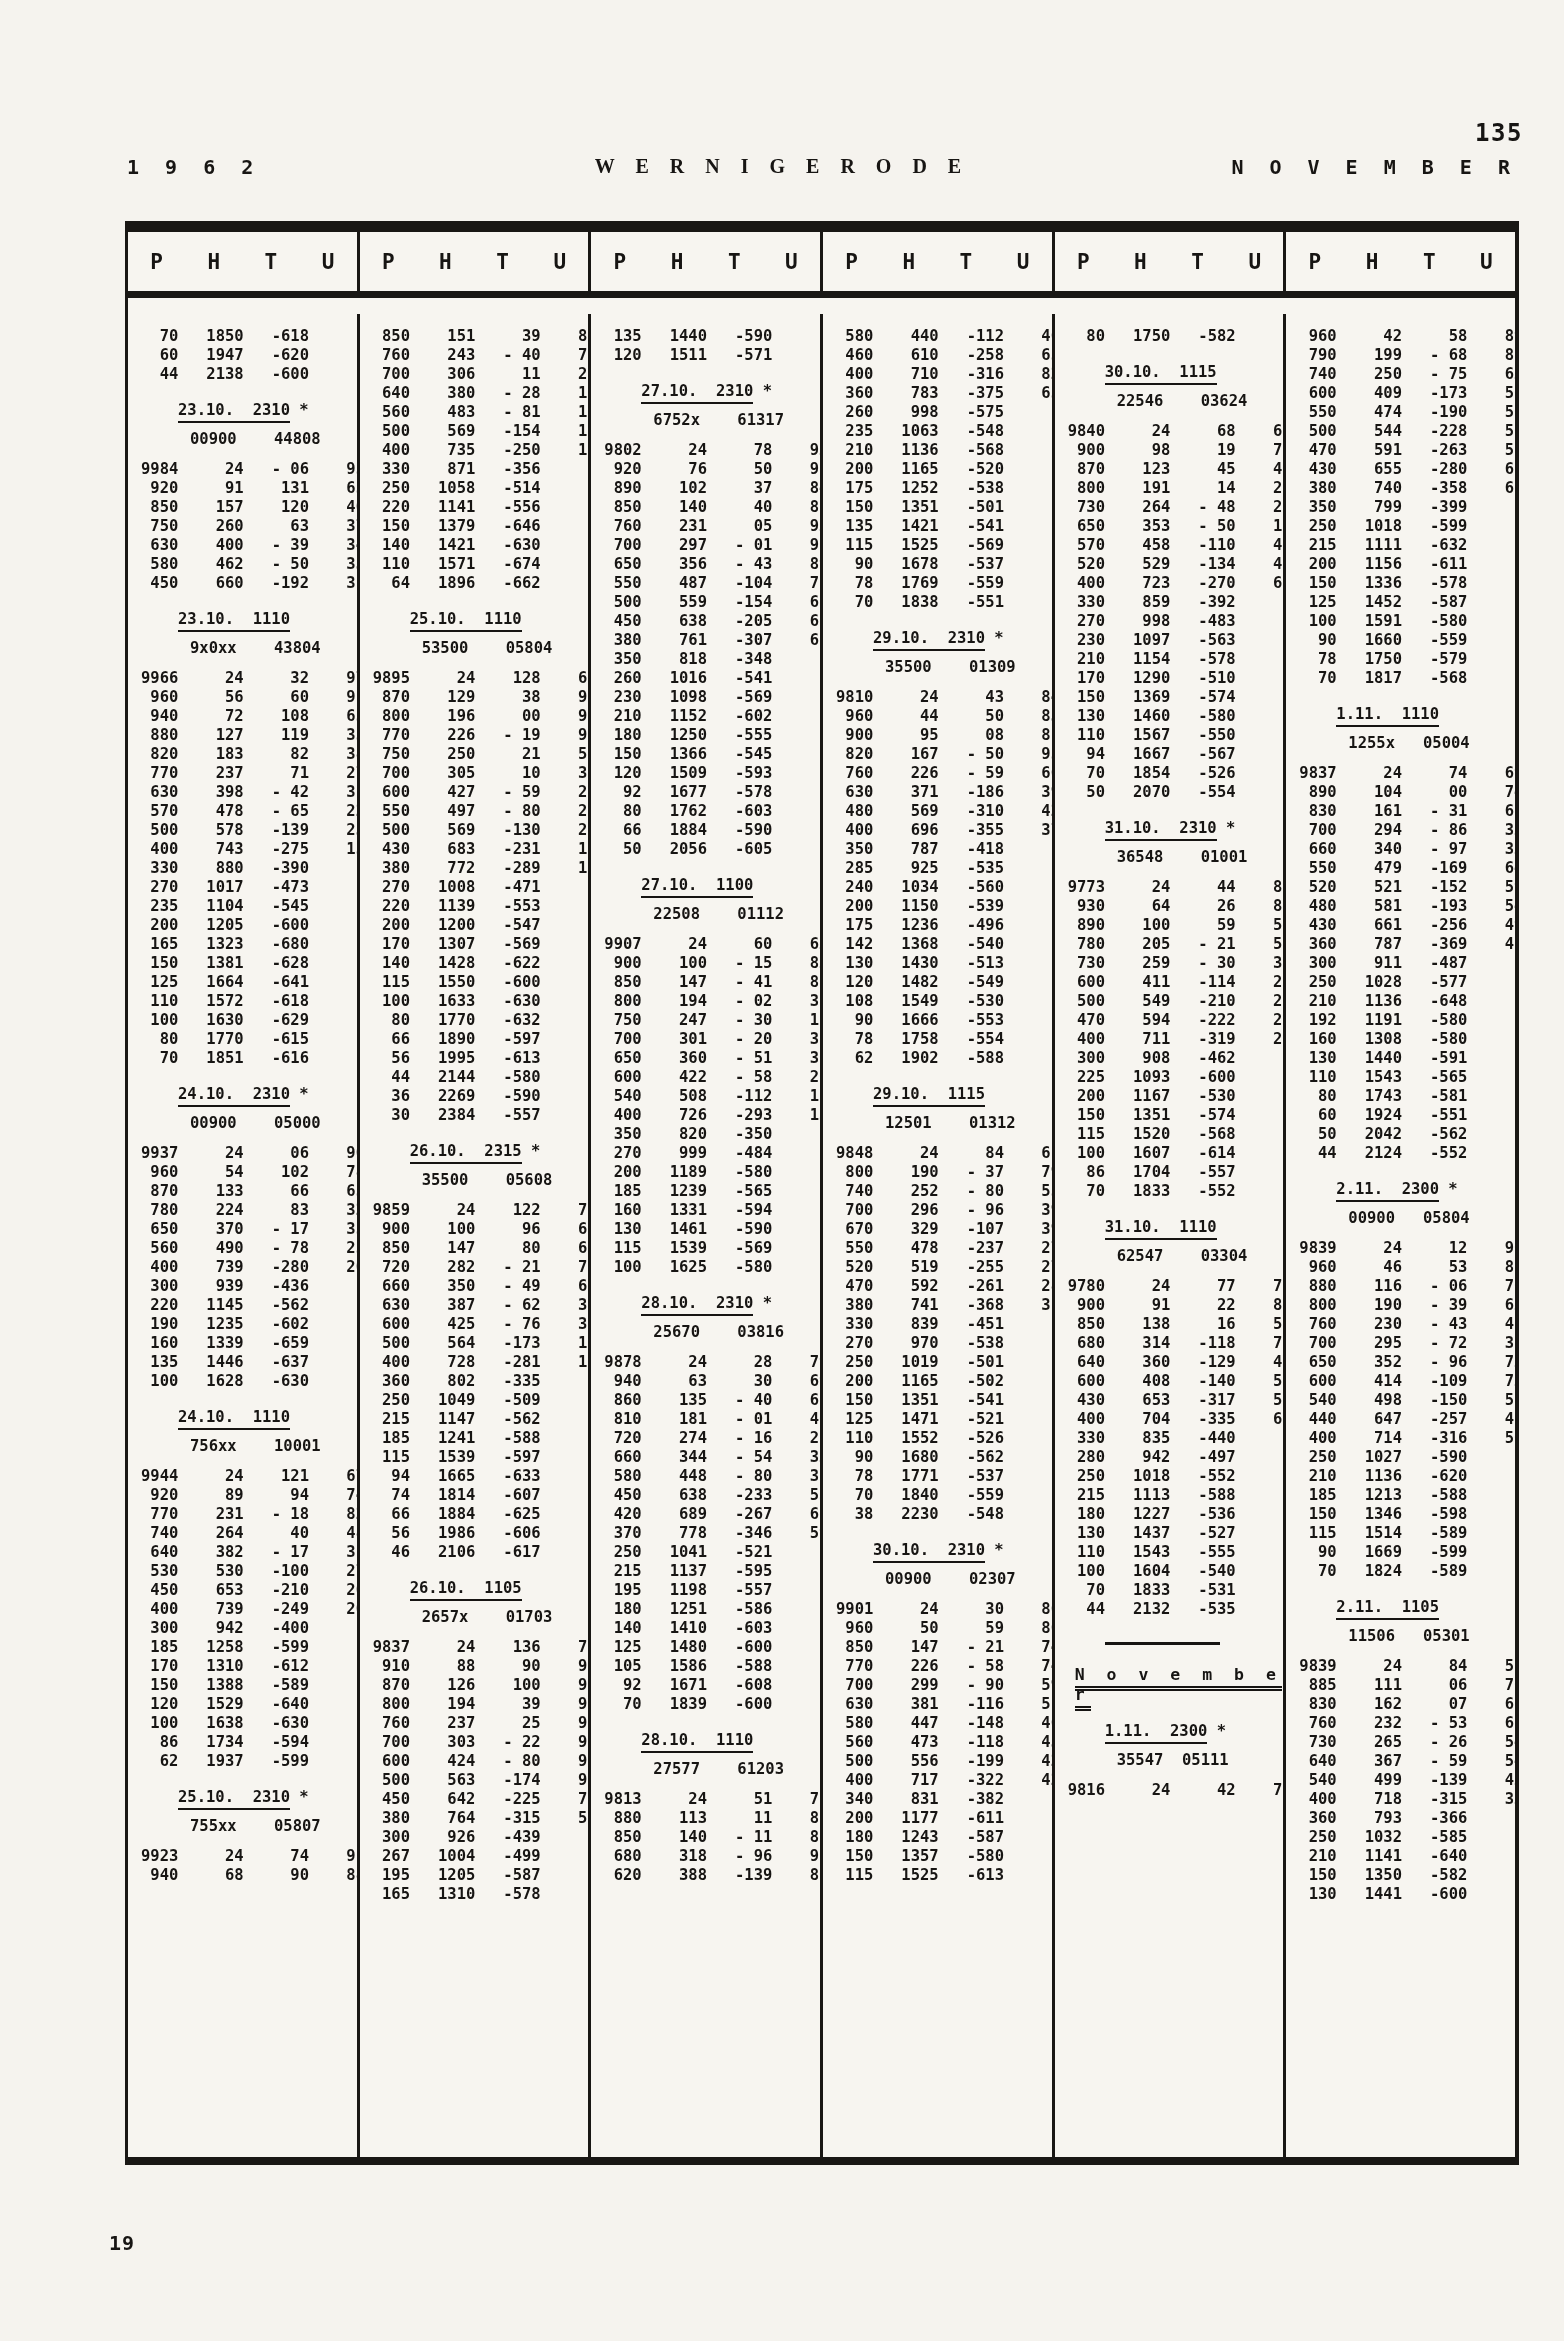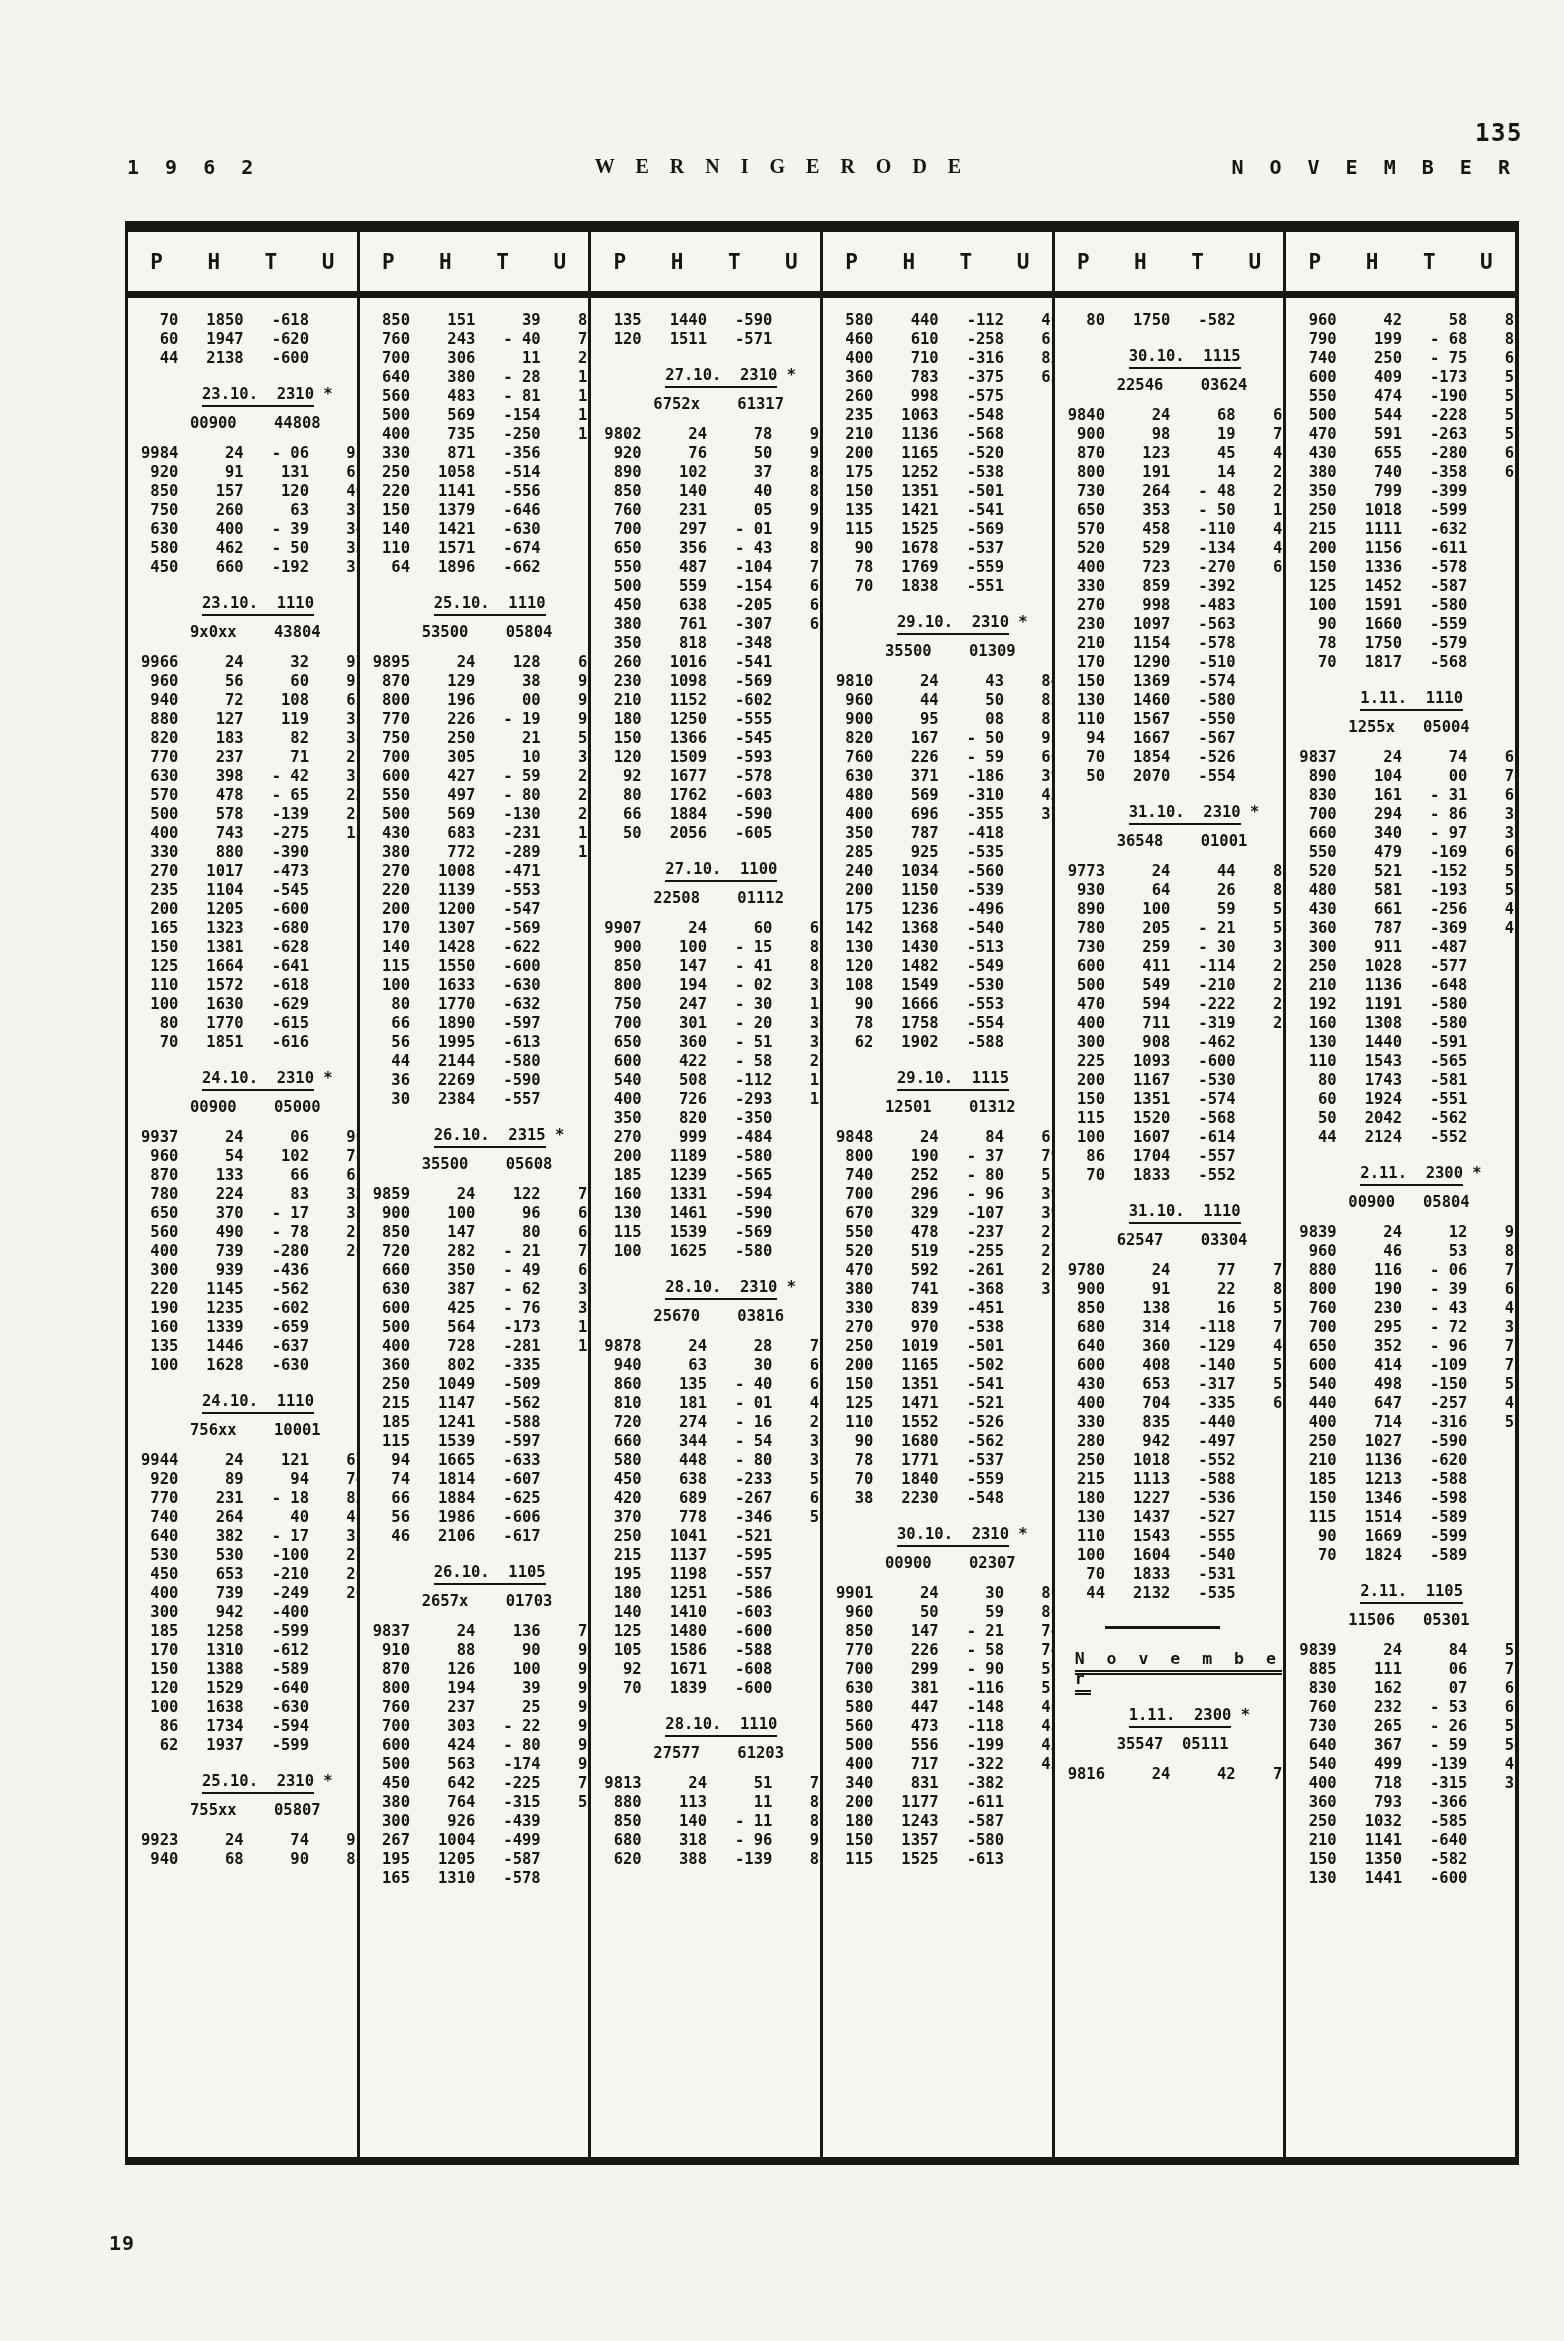--- a/index.html
+++ b/index.html
@@ -19,24 +19,24 @@
     border-top:11px solid #191714;border-bottom:8px solid #191714;
     border-left:3.5px solid #191714;border-right:4.5px solid #191714;
     display:flex;flex-direction:column;box-sizing:border-box;background:#f7f5f0;
   }
   .header-row{display:flex;border-bottom:7.5px solid #191714;height:59px;flex:none;}
   .header-cell{flex:1;display:flex;justify-content:space-around;align-items:center;
     font-size:21px;font-weight:bold;border-right:3px solid #191714;}
   .header-cell:last-child{border-right:none;}
   .body-row{display:flex;flex:1;min-height:0;}
   .col{flex:1;border-right:3px solid #191714;padding-top:13px;overflow:hidden;
-    font-size:15.5px;font-weight:bold;line-height:19px;}
+    font-size:15.5px;font-weight:bold;line-height:19px;margin-top:16px;}
   .col:last-child{border-right:none;}
   .trow{white-space:pre;padding-left:13px;}
-  .sect-head{white-space:pre;padding-left:74px;margin-top:17px;margin-bottom:10px;}
+  .sect-head{white-space:pre;padding-left:50px;margin-top:17px;margin-bottom:10px;}
   .sect-head .u{border-bottom:2.5px solid #171513;padding-bottom:2px;}
   .sect-id{white-space:pre;padding-left:62px;margin-bottom:11px;}
   .hr-block{height:3px;background:#171513;width:115px;margin:23px 0 20px 50px;}
   .nov{padding-left:20px;margin:20px 0 13px 0;}
   .nov span{letter-spacing:6px;font-size:16.5px;font-weight:bold;border-bottom:5.5px double #171513;padding-bottom:1.5px;}
   .pagenum-bottom{position:absolute;top:2231px;left:109px;font-size:20px;font-weight:bold;letter-spacing:1px;}
 </style>
 </head>
 <body>
 

